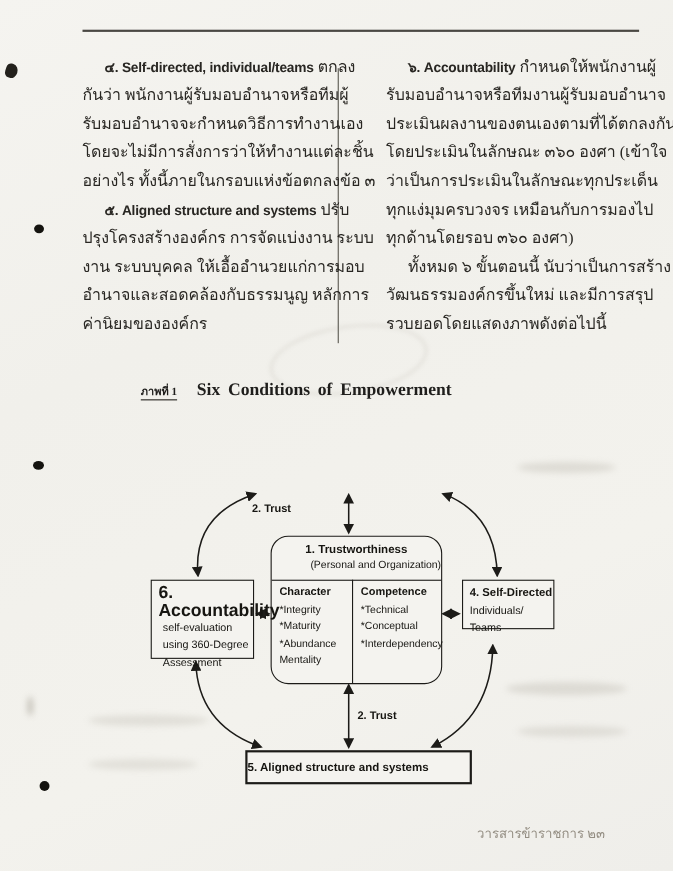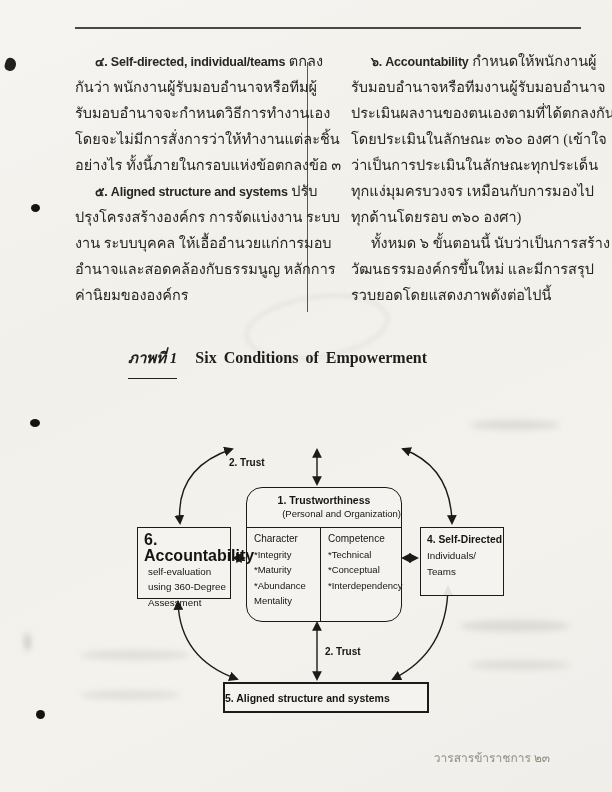--- a/index.html
+++ b/index.html
@@ -17,44 +17,44 @@
   
   .col{position:absolute;top:48px;width:232px;font-family:"Liberation Serif","DejaVu Serif",serif;
        font-size:14.5px;color:#282622;}
   .col-left{left:75px;}
   .col-right{left:317px;width:230px;margin-left:34px;}
   .tline{height:26px;line-height:26px;white-space:nowrap;}
   .tline.lead{padding-left:20px;}
   .en{font-family:"Liberation Sans",sans-serif;font-weight:bold;font-size:12.5px;letter-spacing:-0.2px;}
   
   .caption{position:absolute;left:128px;top:346px;white-space:nowrap;}
-  .cap-label{font-family:"Liberation Serif","DejaVu Serif",serif;font-weight:bold;font-size:15px;
-             border-bottom:1.6px solid #23211d;padding-bottom:12px;font-style:italic;}
+  .cap-label{font-family:"Liberation Serif","DejaVu Serif",serif;font-weight:bold;font-size:10px;
+             border-bottom:1.6px solid #23211d;padding-bottom:1px;}
   .cap-title{font-family:"Liberation Serif","DejaVu Serif",serif;font-weight:bold;font-size:16px;
              margin-left:18px;word-spacing:3px;}
   
   .dbox{position:absolute;border:1.6px solid #1c1b18;background:rgba(244,243,239,.92);
         font-family:"Liberation Sans",sans-serif;color:#161511;}
   .box-winwin{left:204px;top:384px;width:224px;height:63px;border-width:2px;text-align:center;padding-top:6px;box-sizing:border-box;}
   .box-winwin .b-title{font-weight:bold;font-size:11px;line-height:16px;}
   .box-winwin .b-line{font-weight:bold;font-size:10px;line-height:16px;letter-spacing:-0.2px;}
   .box-center{left:246px;top:487px;width:154px;height:133px;border-radius:16px;}
   .c-title{text-align:center;font-weight:bold;font-size:10.5px;padding-top:5px;line-height:14px;}
   .c-sub{text-align:right;font-size:9.5px;line-height:14px;}
   .c-hr{position:absolute;left:0;right:0;top:39px;border-top:1.5px solid #1c1b18;}
   .c-vr{position:absolute;left:73px;top:39px;bottom:0;border-left:1.5px solid #1c1b18;}
   .c-cell{position:absolute;top:43px;font-size:9.5px;line-height:15.5px;}
   .c-cell-left{left:7px;width:64px;}
   .c-cell-right{left:81px;width:70px;}
-  .c-head{font-weight:normal;font-size:10px;}
+  .c-head{font-weight:bold;font-size:10px;}
   .box-left{left:137px;top:527px;width:94px;height:72px;padding:4px 0 0 6px;box-sizing:border-box;
             font-size:9.8px;line-height:15.8px;}
   .box-left .b-title{font-weight:bold;font-size:16px;}
   .box-left .b-line{padding-left:4px;}
-  .box-right{left:420px;top:527px;width:84px;height:69px;padding:4px 0 0 6px;box-sizing:border-box;
+  .box-right{left:420px;top:527px;width:84px;height:45px;padding:4px 0 0 6px;box-sizing:border-box;
              font-size:9.8px;line-height:15.8px;}
   .box-right .b-title{font-weight:bold;font-size:10.3px;}
   .box-bottom{left:223px;top:682px;width:206px;height:31px;border-width:2px;
               line-height:29px;font-weight:bold;font-size:10.5px;box-sizing:border-box;}
   .trust{position:absolute;font-weight:bold;font-size:10px;color:#161511;}
   .trust-top{left:229px;top:457px;}
   .trust-bottom{left:325px;top:646px;}
   .arrows{position:absolute;left:0;top:0;pointer-events:none;}
   
   .footer{position:absolute;left:430px;top:748px;width:120px;text-align:right;

